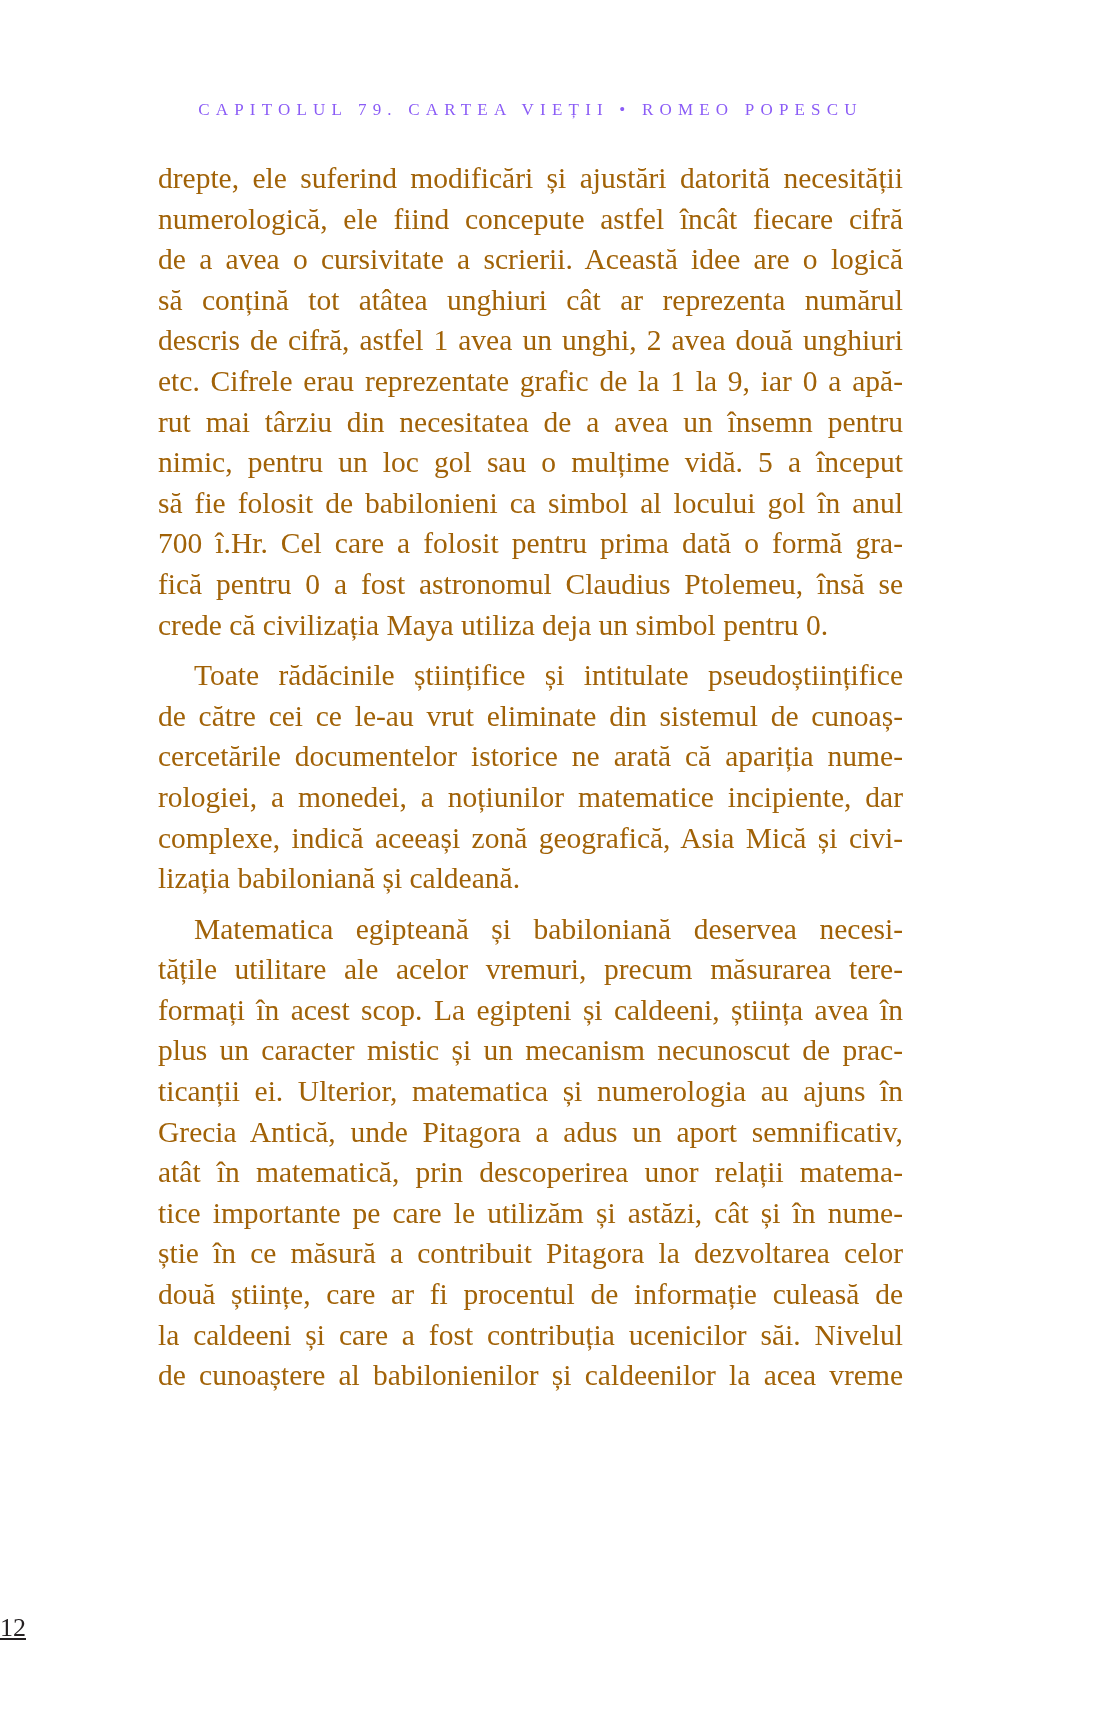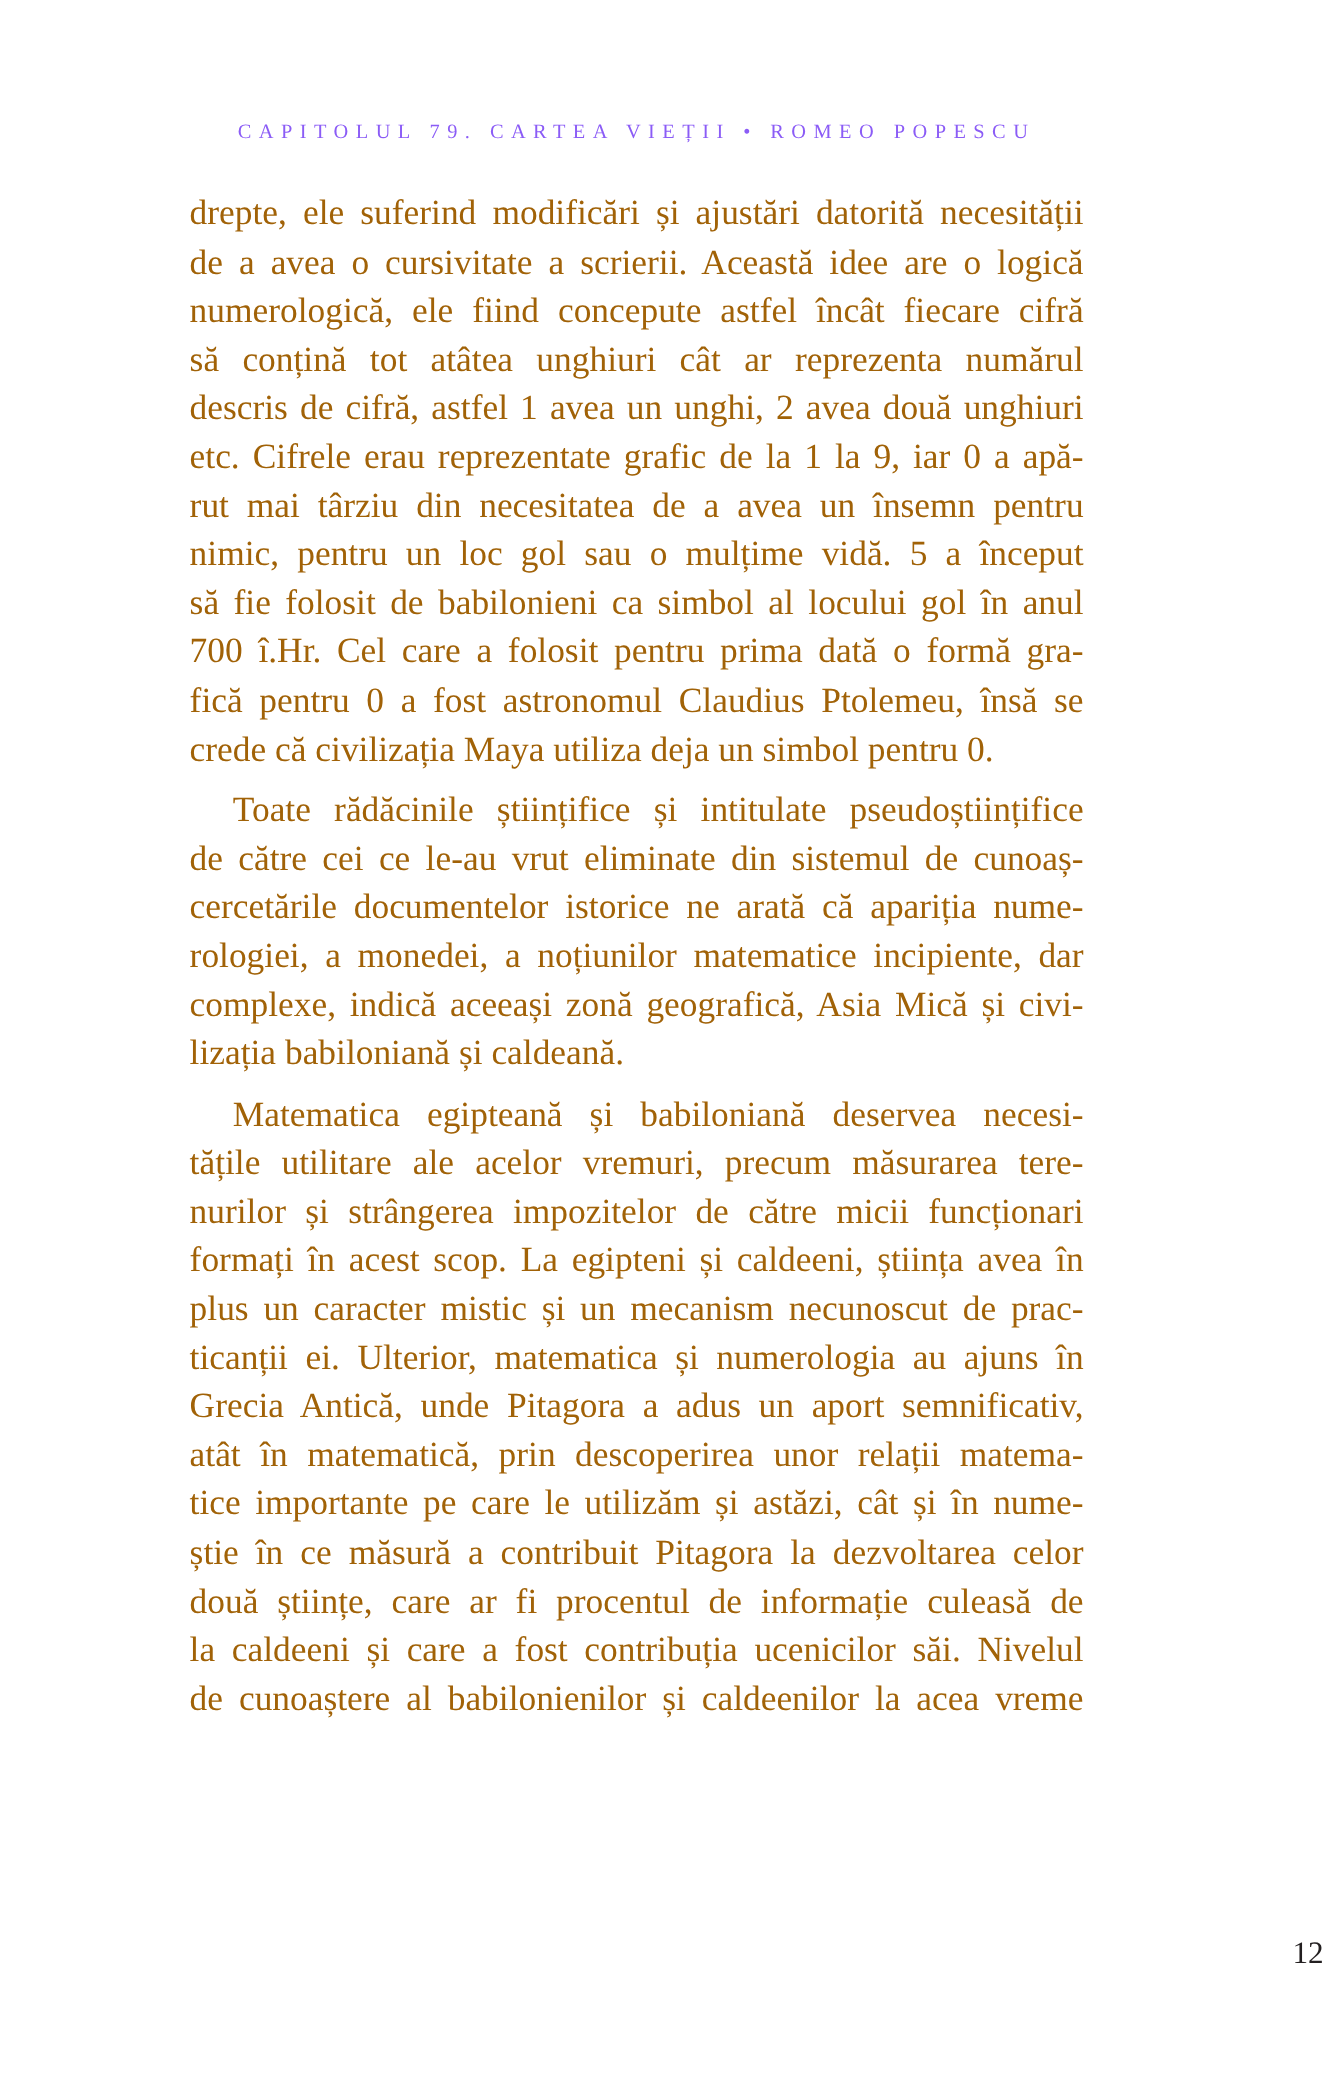--- a/index.html
+++ b/index.html
@@ -56,36 +56,37 @@
       margin-top: 10px;
     }
     .para.indent .line:first-child {
       text-indent: 36px;
     }
     .page-number {
       position: absolute;
       top: 1613px;
       left: 0;
       width: 1103px;
-      text-align: right;
+      text-align: left;
       font-family: "Liberation Serif", "DejaVu Serif", serif;
       font-size: 26px;
       color: #231f20;
+      text-decoration: underline;
     }
   </style>
 </head>
 <body>
 
 <div class="running-header">CAPITOLUL 79. CARTEA VIEȚII • ROMEO POPESCU</div>
 
 <div class="text-block">
   <p class="para">
     <span class="line">drepte, ele suferind modificări și ajustări datorită necesității</span>
+    <span class="line">numerologică, ele fiind concepute astfel încât fiecare cifră</span>
     <span class="line">de a avea o cursivitate a scrierii. Această idee are o logică</span>
-    <span class="line">numerologică, ele fiind concepute astfel încât fiecare cifră</span>
     <span class="line">să conțină tot atâtea unghiuri cât ar reprezenta numărul</span>
     <span class="line">descris de cifră, astfel 1 avea un unghi, 2 avea două unghiuri</span>
     <span class="line">etc. Cifrele erau reprezentate grafic de la 1 la 9, iar 0 a apă-</span>
     <span class="line">rut mai târziu din necesitatea de a avea un însemn pentru</span>
     <span class="line">nimic, pentru un loc gol sau o mulțime vidă. 5 a început</span>
     <span class="line">să fie folosit de babilonieni ca simbol al locului gol în anul</span>
     <span class="line">700 î.Hr. Cel care a folosit pentru prima dată o formă gra-</span>
     <span class="line">fică pentru 0 a fost astronomul Claudius Ptolemeu, însă se</span>
     <span class="line last">crede că civilizația Maya utiliza deja un simbol pentru 0.</span>
   </p>
@@ -93,21 +94,20 @@
     <span class="line">Toate rădăcinile științifice și intitulate pseudoștiințifice</span>
     <span class="line">de către cei ce le-au vrut eliminate din sistemul de cunoaș-</span>
     <span class="line">cercetările documentelor istorice ne arată că apariția nume-</span>
     <span class="line">rologiei, a monedei, a noțiunilor matematice incipiente, dar</span>
     <span class="line">complexe, indică aceeași zonă geografică, Asia Mică și civi-</span>
     <span class="line last">lizația babiloniană și caldeană.</span>
   </p>
   <p class="para indent">
     <span class="line">Matematica egipteană și babiloniană deservea necesi-</span>
     <span class="line">tățile utilitare ale acelor vremuri, precum măsurarea tere-</span>
-    <span class="line">nurilor și strângerea impozitelor de către micii funcționari</span>
     <span class="line">formați în acest scop. La egipteni și caldeeni, știința avea în</span>
     <span class="line">plus un caracter mistic și un mecanism necunoscut de prac-</span>
     <span class="line">ticanții ei. Ulterior, matematica și numerologia au ajuns în</span>
     <span class="line">Grecia Antică, unde Pitagora a adus un aport semnificativ,</span>
     <span class="line">atât în matematică, prin descoperirea unor relații matema-</span>
     <span class="line">tice importante pe care le utilizăm și astăzi, cât și în nume-</span>
     <span class="line">știe în ce măsură a contribuit Pitagora la dezvoltarea celor</span>
     <span class="line">două științe, care ar fi procentul de informație culeasă de</span>
     <span class="line">la caldeeni și care a fost contribuția ucenicilor săi. Nivelul</span>
     <span class="line">de cunoaștere al babilonienilor și caldeenilor la acea vreme</span>

